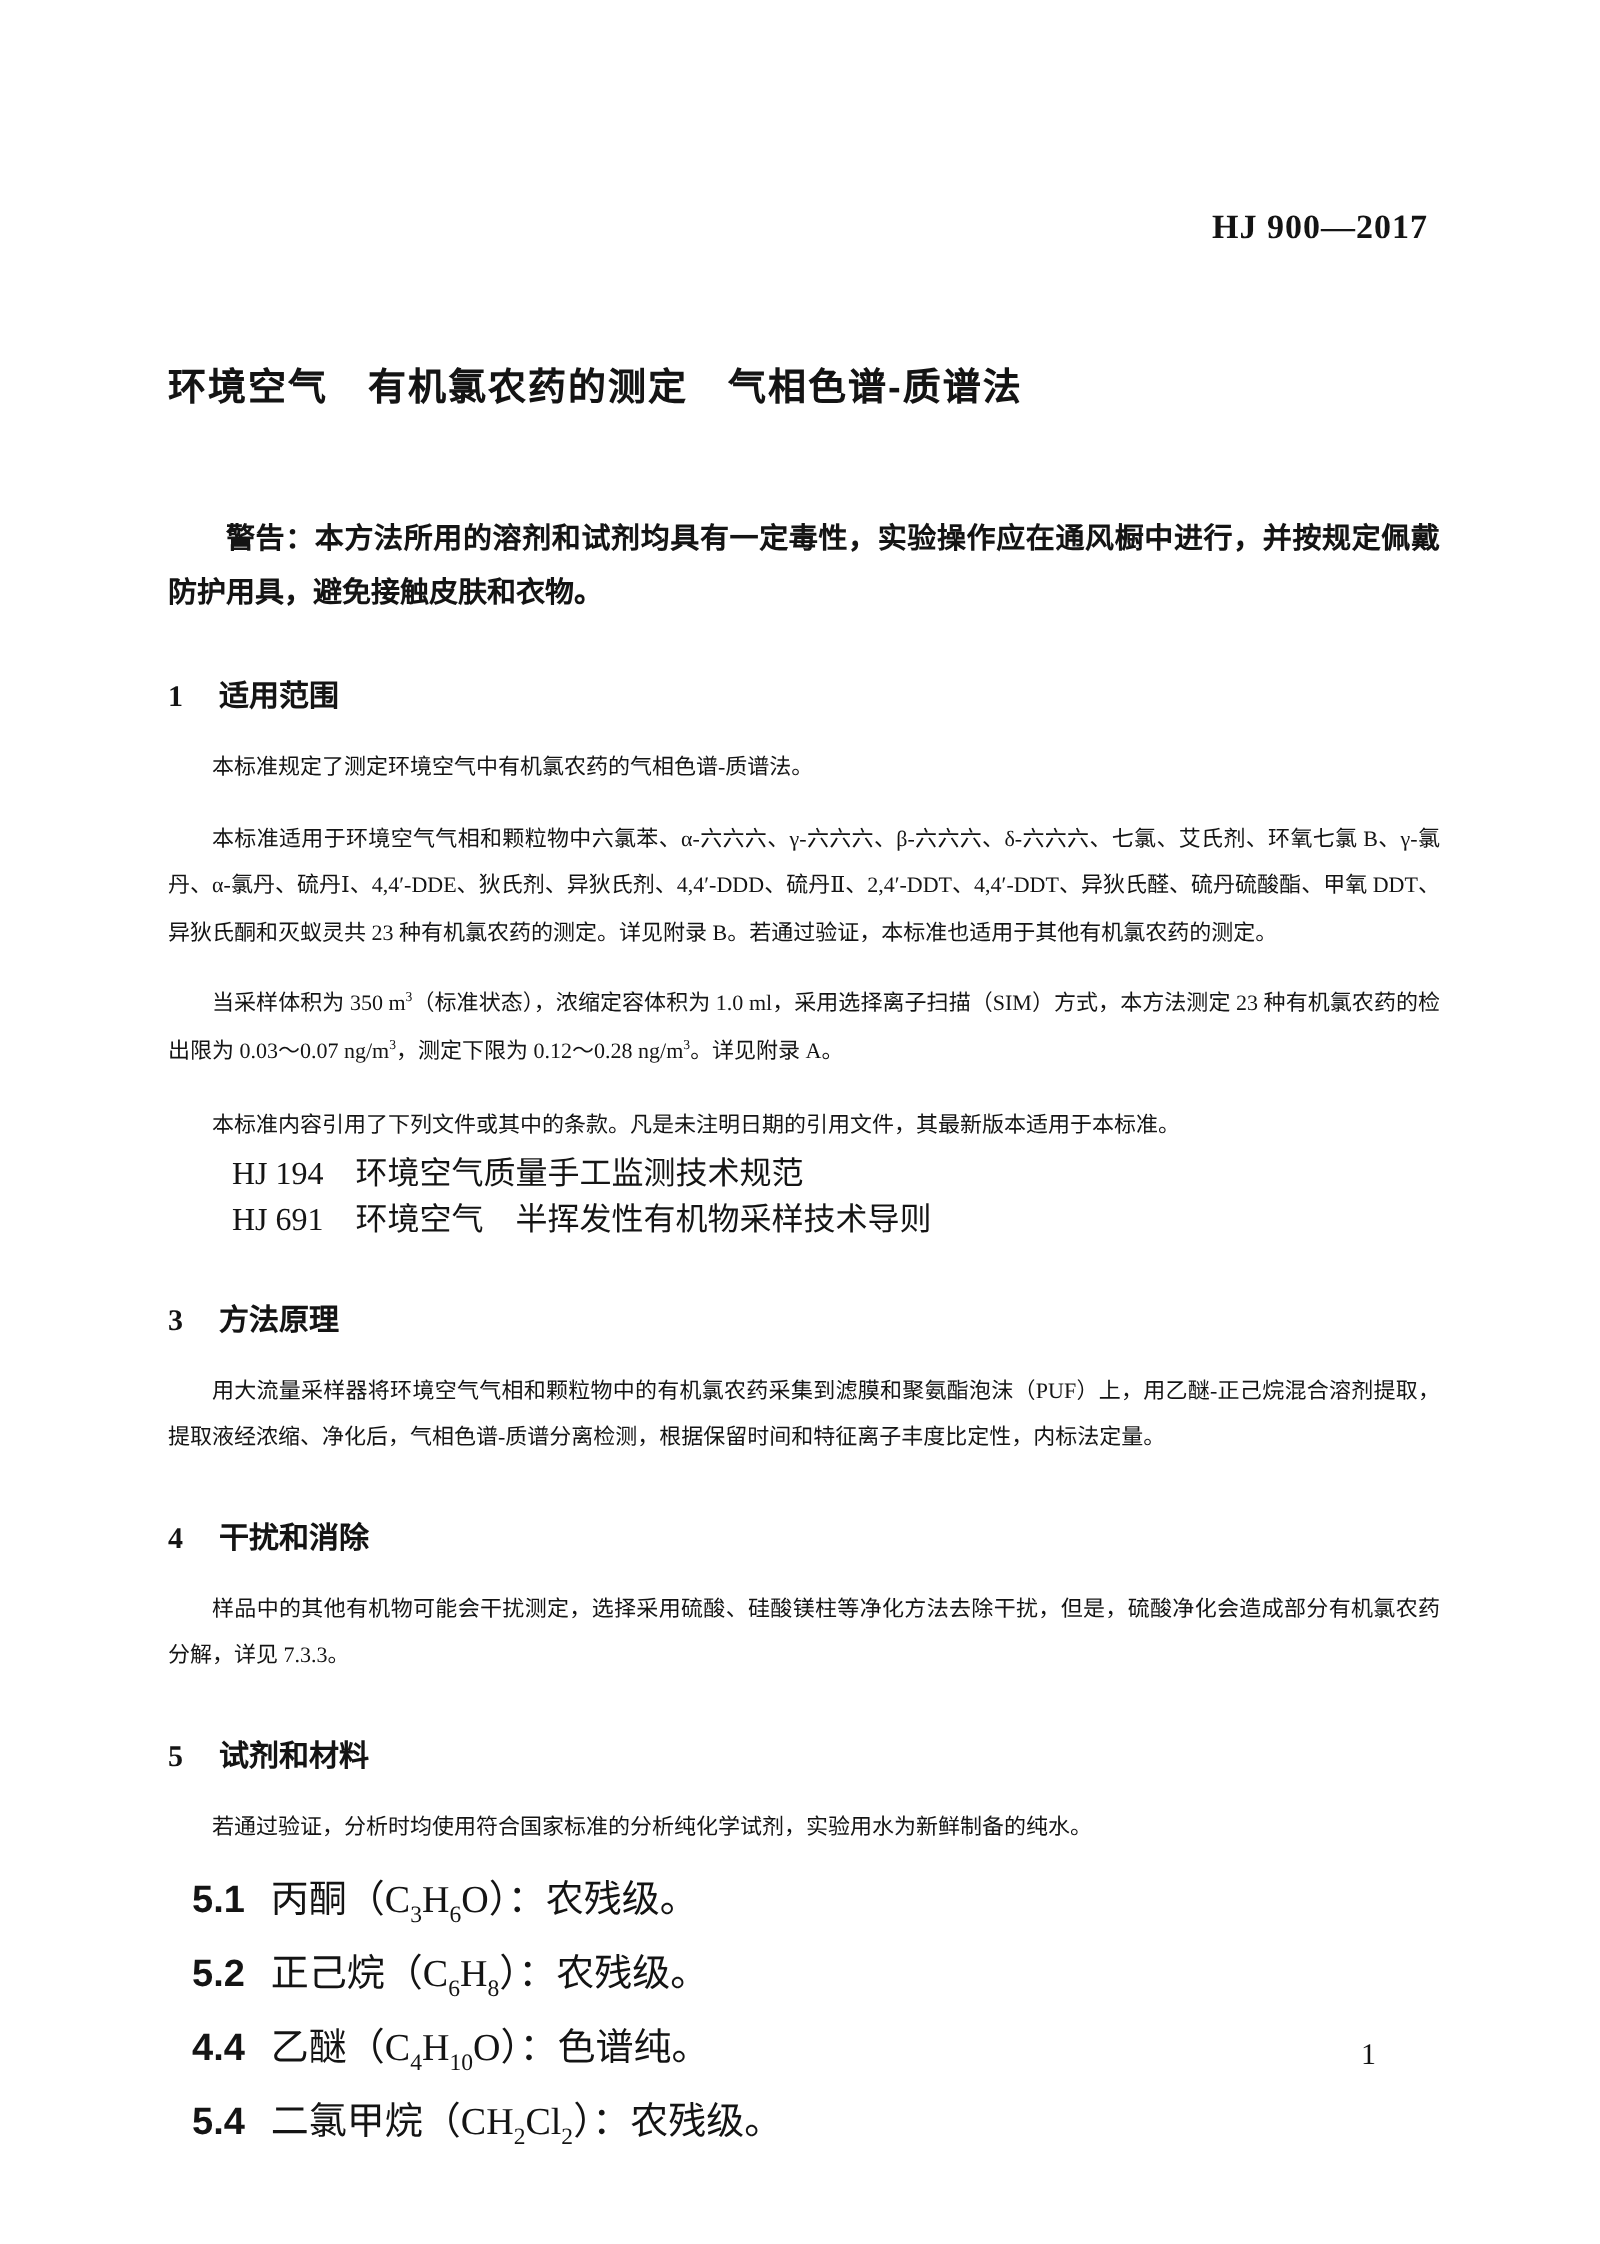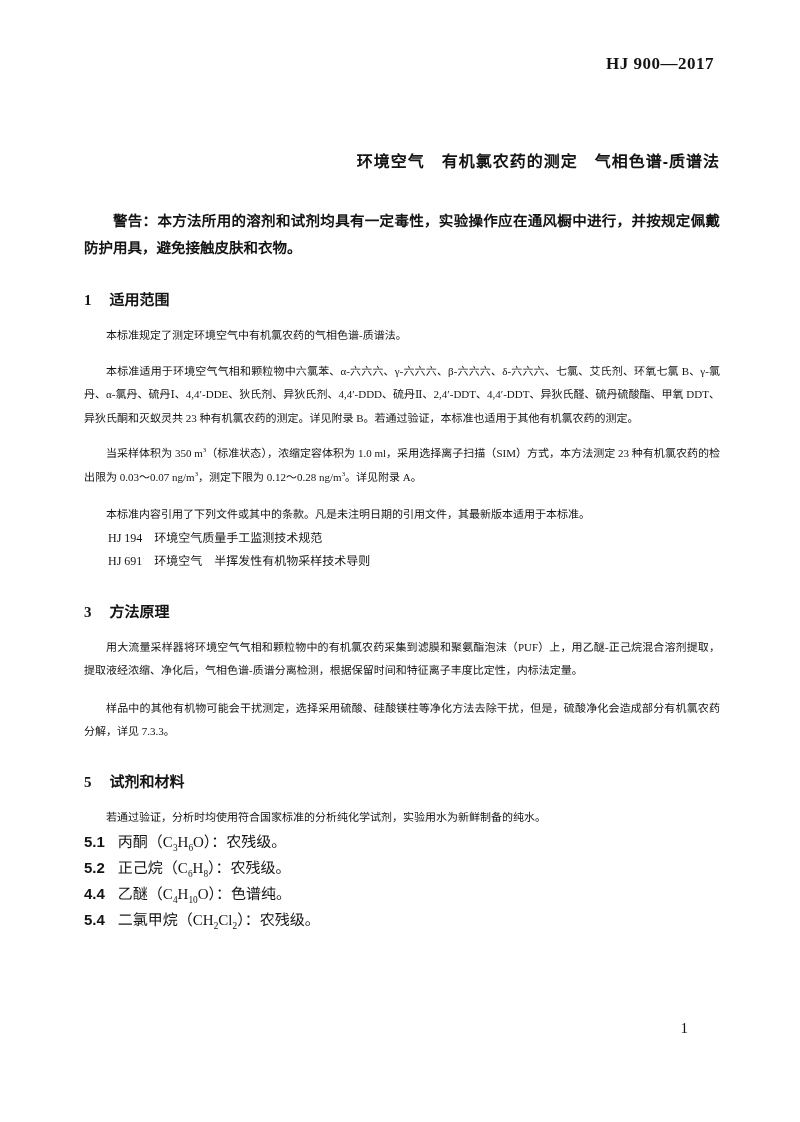--- a/index.html
+++ b/index.html
@@ -7,43 +7,43 @@
     padding: 0;
     background: #ffffff;
   }
   .page {
     position: relative;
     width: 800px;
     height: 1122px;
     margin: 0 auto;
     background: #ffffff;
     box-sizing: border-box;
-    padding: 54px 80px 0 84px;
+    padding: 104px 80px 0 84px;
     font-family: "Liberation Serif", "DejaVu Serif", serif;
     color: #141414;
     overflow: hidden;
   }
   .doc-number {
     text-align: right;
     font-family: "Liberation Serif", "DejaVu Serif", serif;
     font-weight: bold;
     font-size: 17px;
     letter-spacing: 0.5px;
     padding-right: 6px;
   }
   .doc-title {
-    margin-top: 74px;
-    text-align: right;
+    margin-top: 54px;
+    text-align: left;
     font-family: "Liberation Sans", "DejaVu Sans", sans-serif;
     font-weight: bold;
-    font-size: 16px;
+    font-size: 19px;
     letter-spacing: 1px;
   }
   .warning {
-    margin-top: 36px;
+    margin-top: 51px;
     font-family: "Liberation Sans", "DejaVu Sans", sans-serif;
     font-weight: bold;
     font-size: 14.5px;
     line-height: 27px;
     text-indent: 2em;
     text-align: justify;
   }
   .section-heading {
     margin: 28px 0 0 0;
     font-family: Liberation Serif, serif;
@@ -60,29 +60,29 @@
     font-size: 11px;
     line-height: 23.5px;
     text-indent: 2em;
     text-align: justify;
   }
   p.body-para.follow {
     margin-top: 12px;
   }
   p.ref-line {
     margin: 0;
-    font-size: 12px;
+    font-size: 16px;
     line-height: 23.5px;
     text-indent: 2em;
     text-align: left;
     font-family: Liberation Serif, serif;
   }
   .item-row {
-    margin: 0;
-    font-size: 15px;
+    margin: 12px;
+    font-size: 19px;
     line-height: 25px;
     text-align: justify;
   }
   .item-num {
     font-family: "Liberation Sans", "DejaVu Sans", sans-serif;
     font-weight: bold;
     display: inline-block;
     margin-right: 13px;
   }
   sup { font-size: 0.62em; line-height: 0; }
@@ -115,20 +115,23 @@
 
   <p class="body-para">本标准内容引用了下列文件或其中的条款。凡是未注明日期的引用文件，其最新版本适用于本标准。</p>
   <p class="ref-line">HJ 194　环境空气质量手工监测技术规范</p>
   <p class="ref-line">HJ 691　环境空气　半挥发性有机物采样技术导则</p>
 
   <h2 class="section-heading">
     <span class="sec-num">3</span><span>方法原理</span>
   </h2>
   <p class="body-para">用大流量采样器将环境空气气相和颗粒物中的有机氯农药采集到滤膜和聚氨酯泡沫（PUF）上，用乙醚-正己烷混合溶剂提取，提取液经浓缩、净化后，气相色谱-质谱分离检测，根据保留时间和特征离子丰度比定性，内标法定量。</p>
 
+  <h2 class="section-heading">
+    <span class="sec-num">4</span><span>干扰和消除</span>
+  </h2>
   <p class="body-para">样品中的其他有机物可能会干扰测定，选择采用硫酸、硅酸镁柱等净化方法去除干扰，但是，硫酸净化会造成部分有机氯农药分解，详见 7.3.3。</p>
 
   <h2 class="section-heading">
     <span class="sec-num">5</span><span>试剂和材料</span>
   </h2>
   <p class="body-para">若通过验证，分析时均使用符合国家标准的分析纯化学试剂，实验用水为新鲜制备的纯水。</p>
 
   <p class="item-row"><span class="item-num">5.1</span><span>丙酮（C<sub>3</sub>H<sub>6</sub>O）：农残级。</span></p>
   <p class="item-row"><span class="item-num">5.2</span><span>正己烷（C<sub>6</sub>H<sub>8</sub>）：农残级。</span></p>
   <p class="item-row"><span class="item-num">4.4</span><span>乙醚（C<sub>4</sub>H<sub>10</sub>O）：色谱纯。</span></p>

